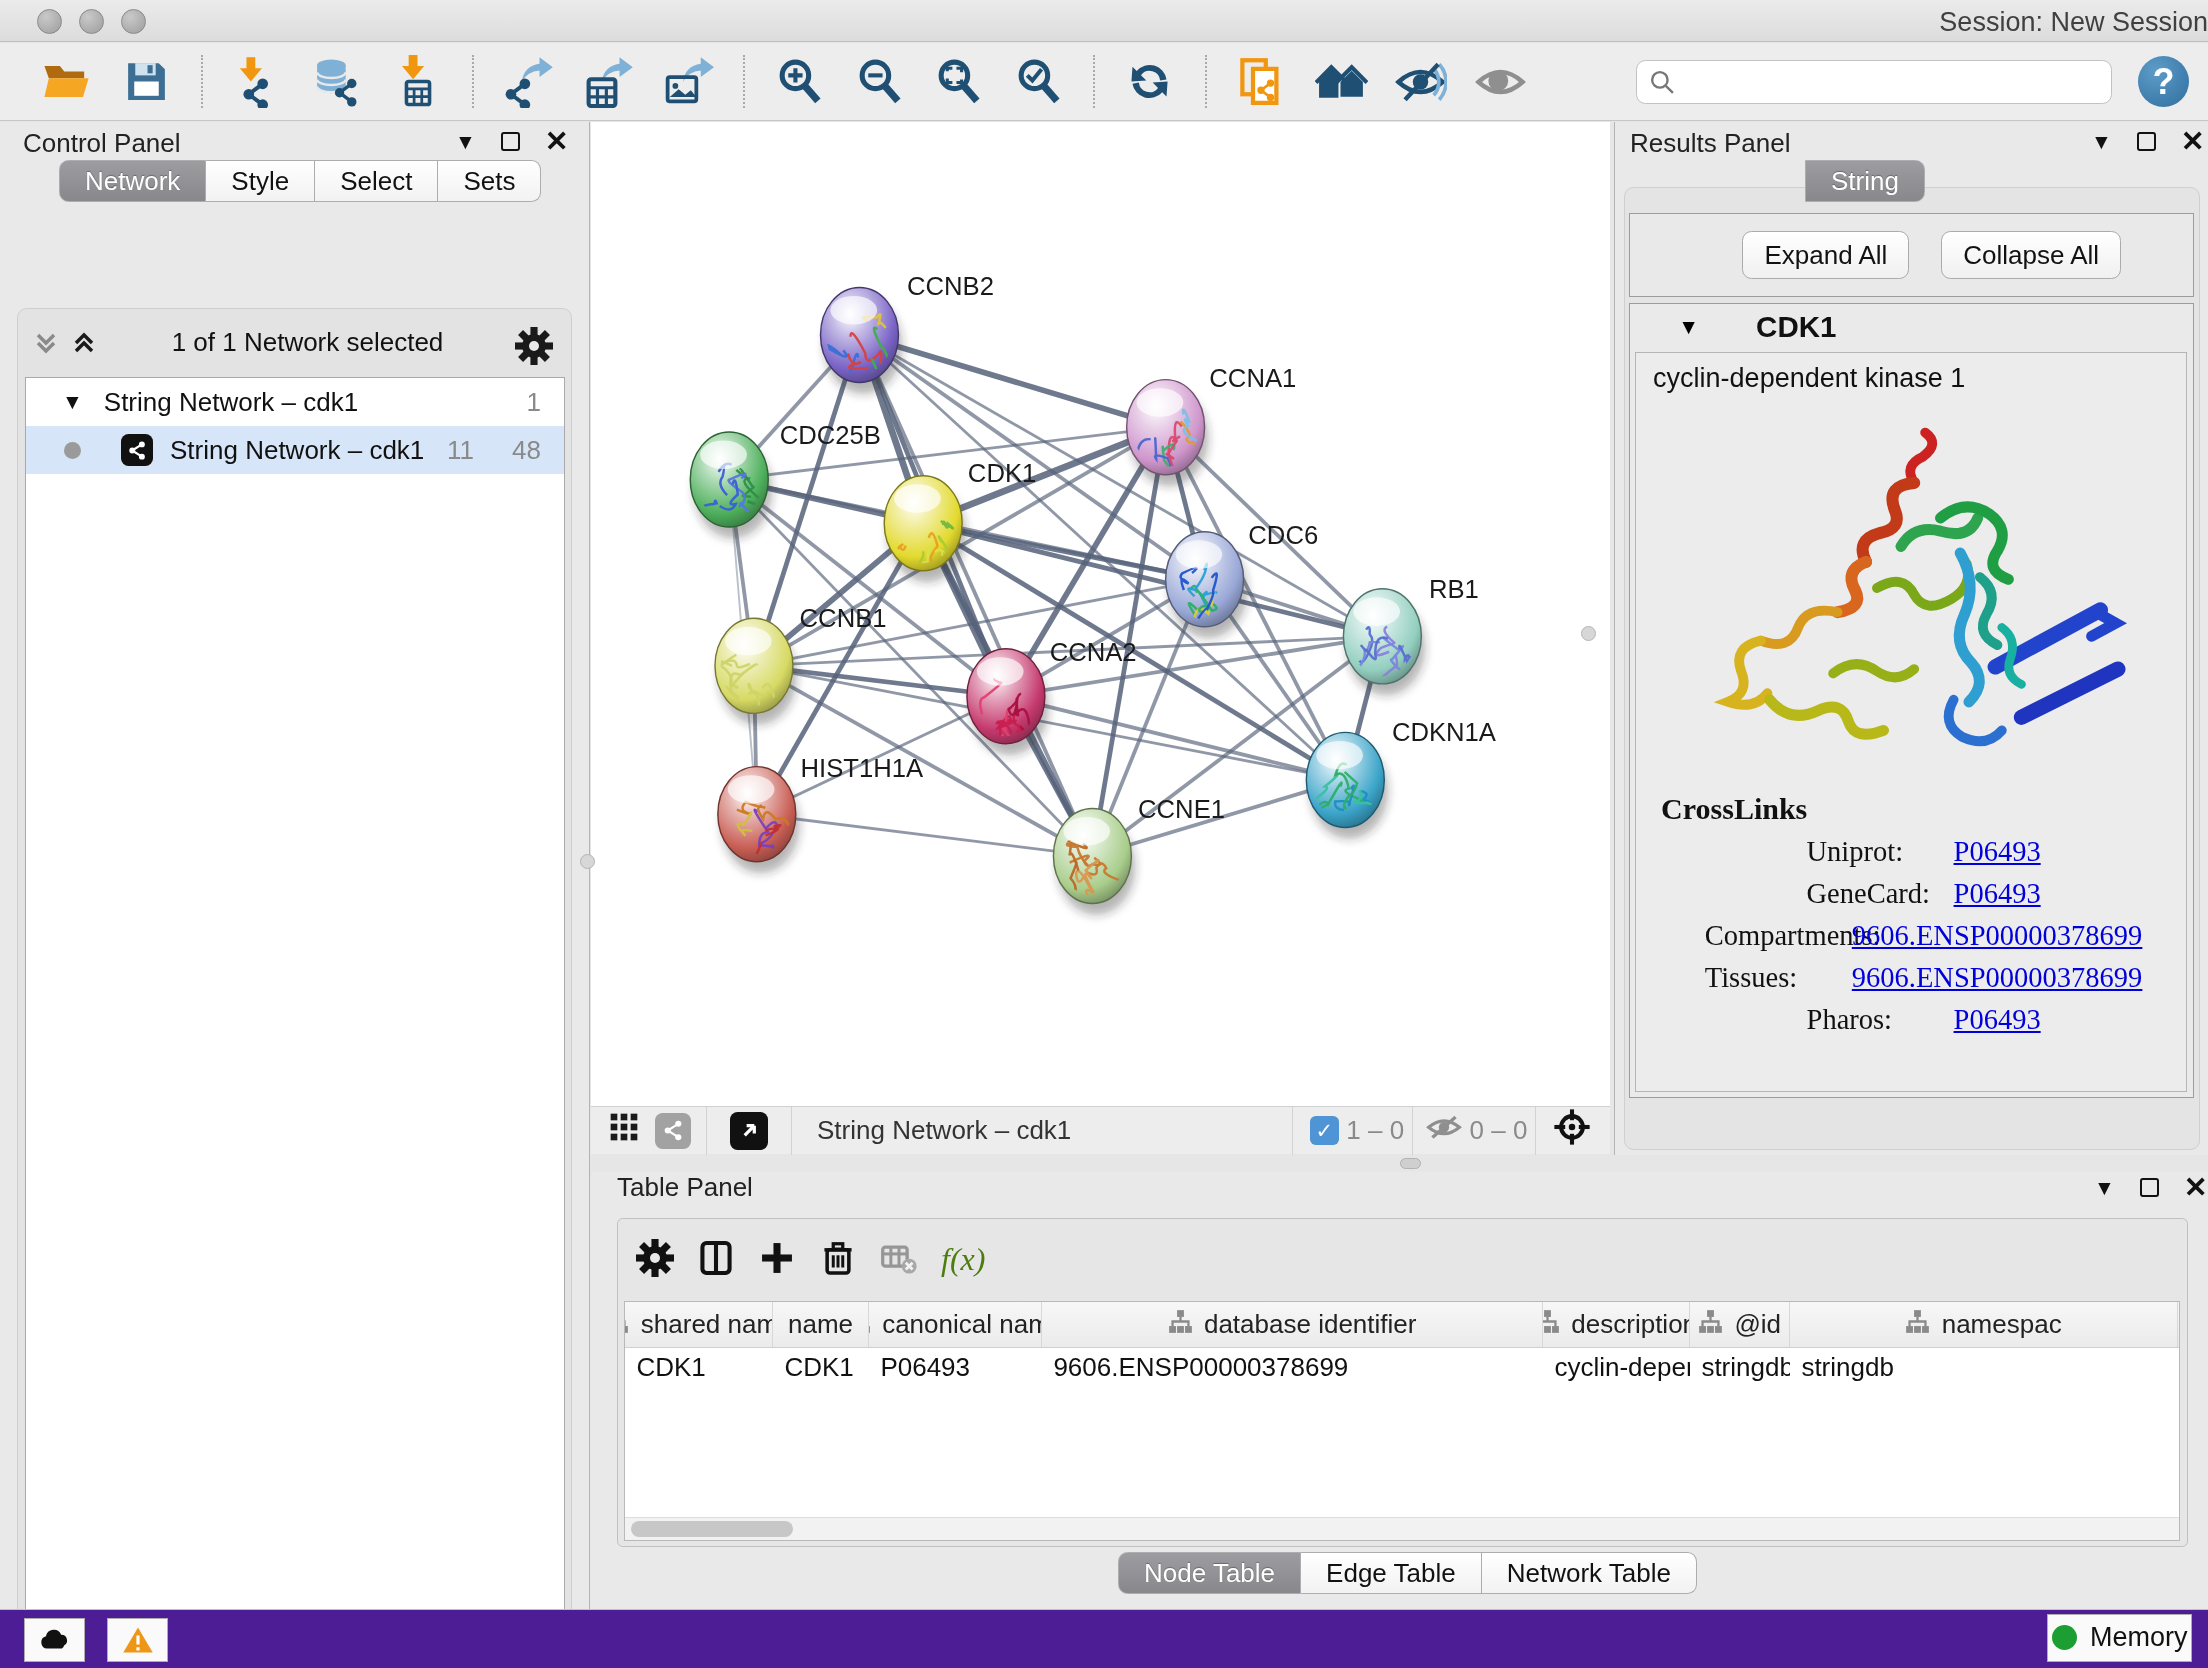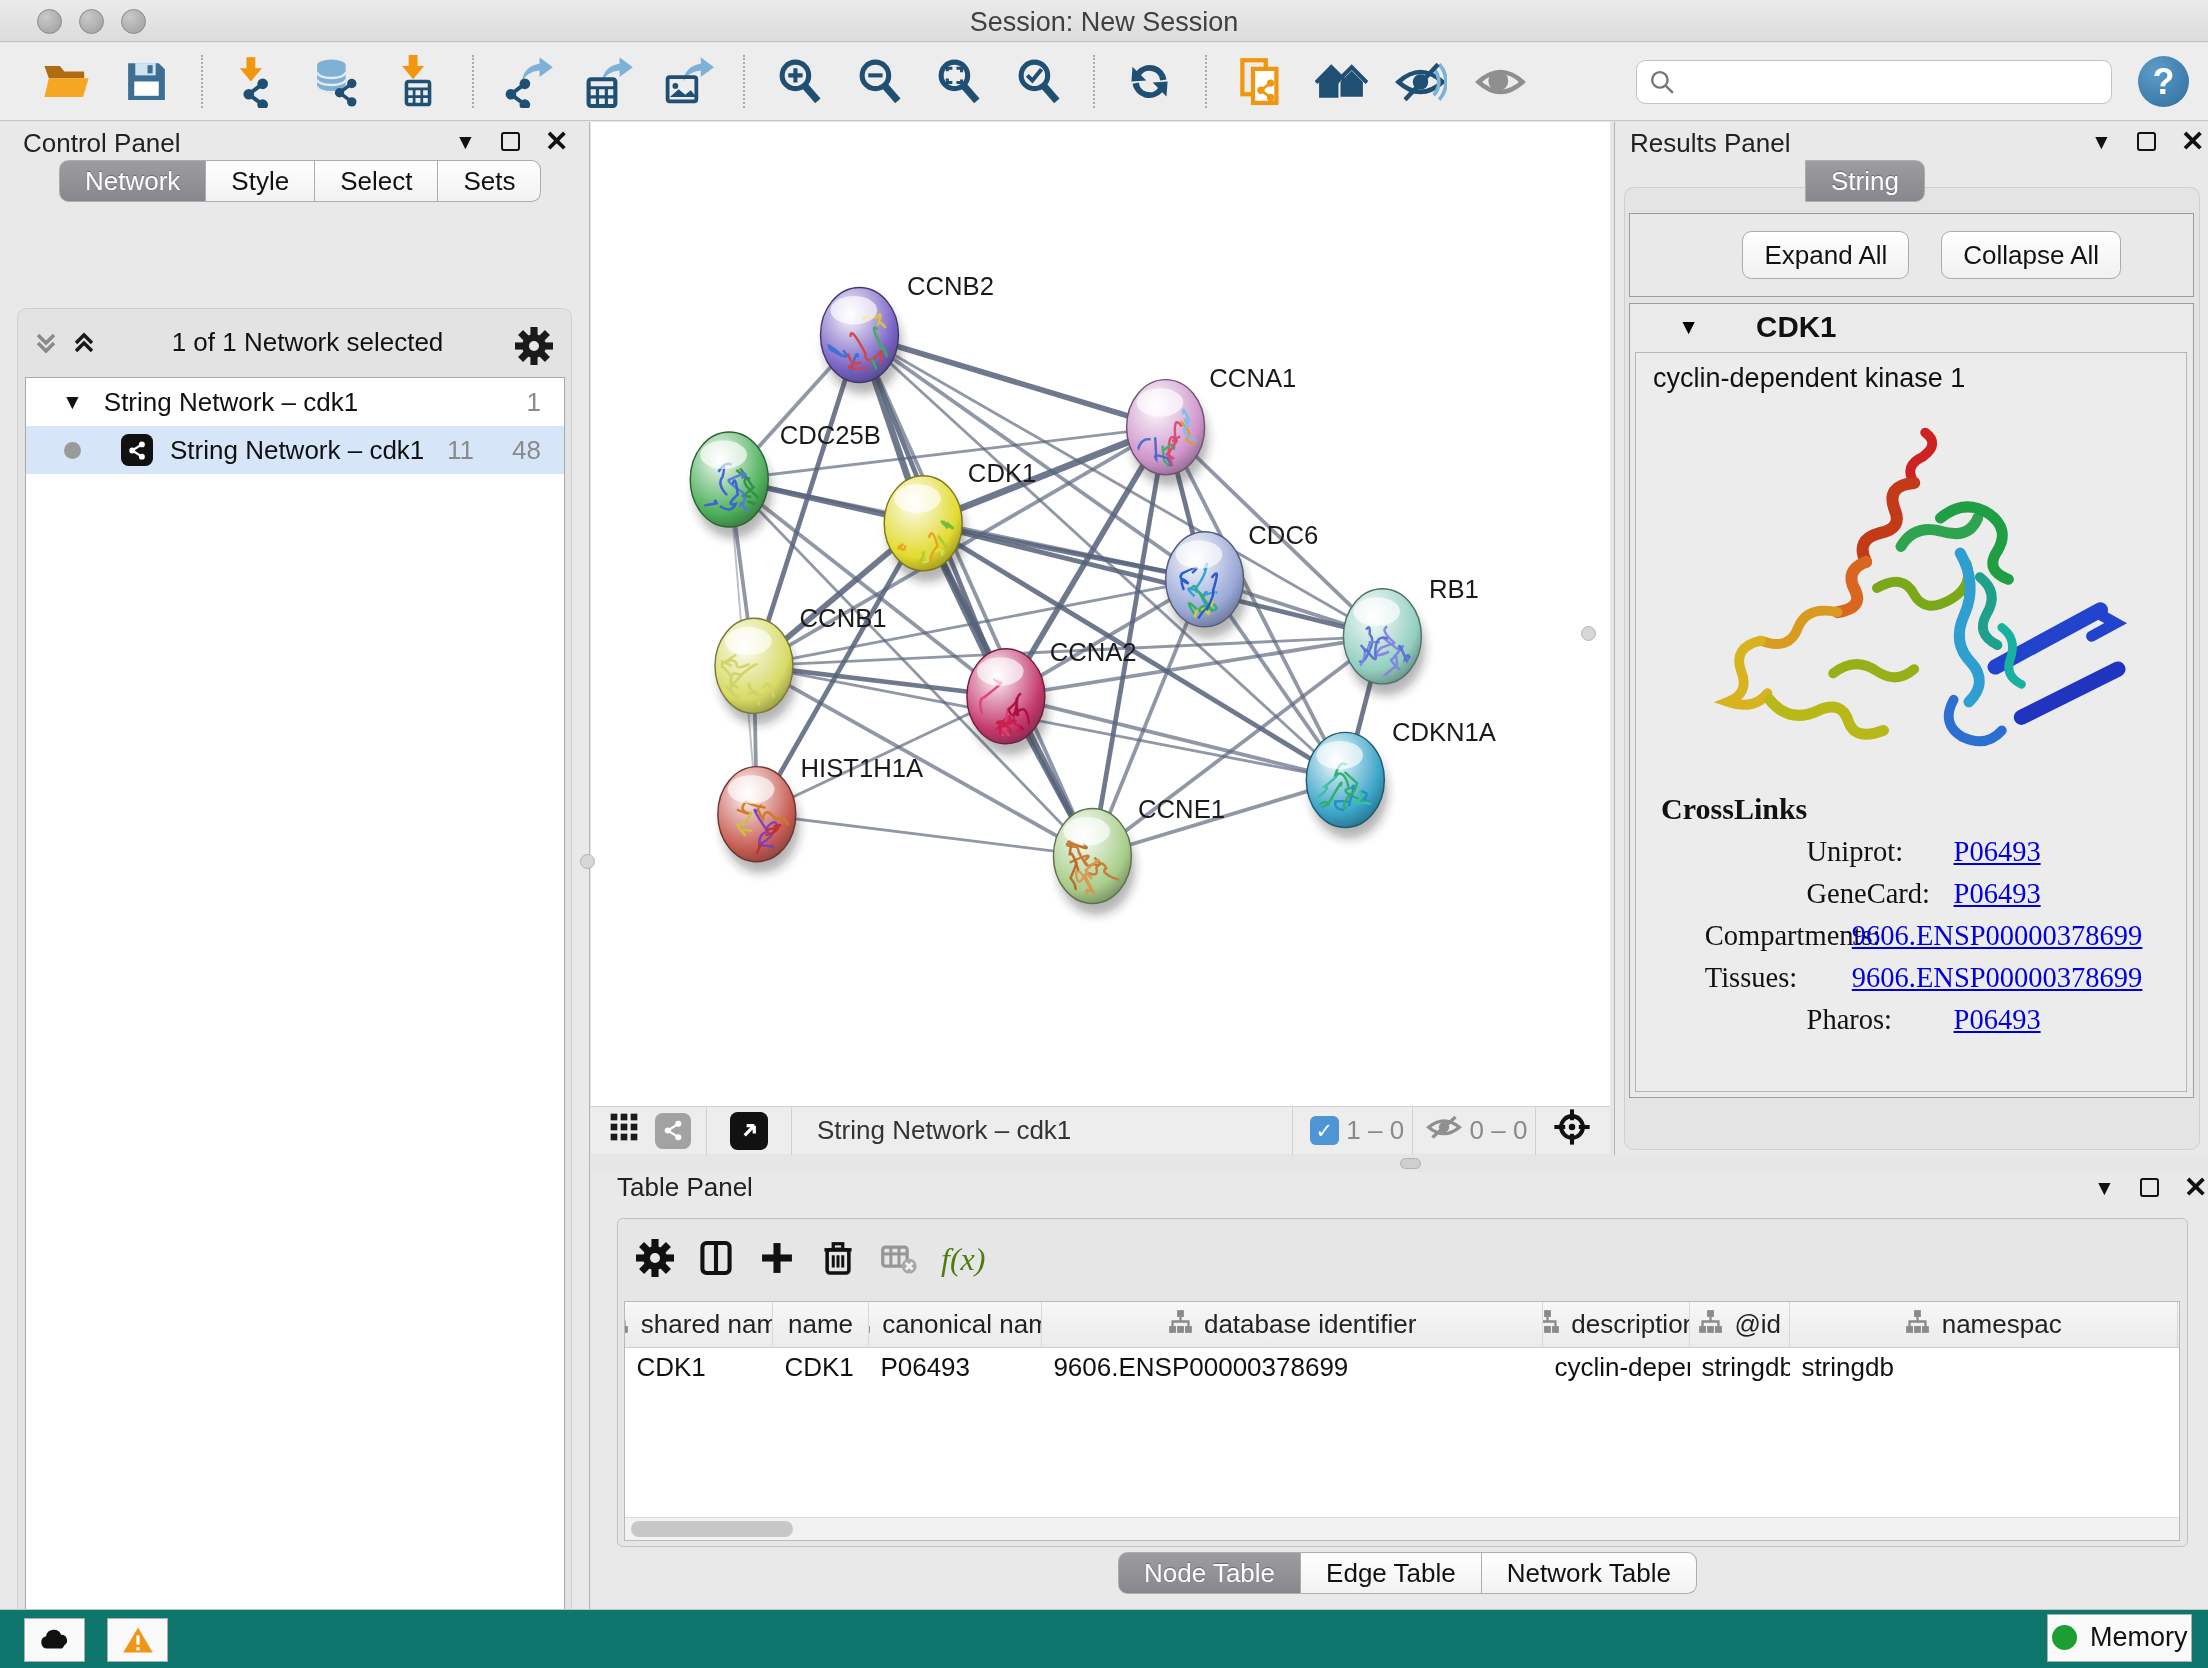--- a/index.html
+++ b/index.html
@@ -5,21 +5,21 @@
   * { box-sizing: border-box; margin: 0; padding: 0; }
   html,body { background:#d0d0d0; }
   body { font-family: "Liberation Sans", sans-serif; }
   .window { position:relative; width:2208px; height:1668px; background:#e6e6e6; overflow:hidden; }
 
   
   .titlebar { position:absolute; left:0; top:0; width:2208px; height:42px;
     background:linear-gradient(#ebebeb,#dcdcdc); border-bottom:1px solid #bfbfbf; }
   .traffic { position:absolute; top:8.6px; width:25px; height:25px; border-radius:50%;
     background:radial-gradient(circle at 35% 30%, #c9c9c9, #9d9d9d); border:1px solid #8a8a8a; }
-  .win-title { position:absolute; top:6.7px; left:0; width:100%; text-align:center;
+  .win-title { position:absolute; top:6.7px; left:0; width:100%; text-align:right;
     font-size:27px; color:#404040; }
 
   
   .toolbar { position:absolute; left:0; top:43px; width:2208px; height:78px;
     background:#ededed; border-bottom:1px solid #c6c6c6; display:flex; align-items:center; padding-left:27px; }
   .tb-icon { width:53px; height:53px; margin:0 13.3px; display:flex; align-items:center; justify-content:center; }
   .tb-sep { width:0; height:53px; border-left:2.9px dotted #a9a9a9; margin:0 15px; }
   .searchbox { position:absolute; left:1636px; top:17px; width:476px; height:44px; background:#fff;
     border:1.9px solid #c2c2c2; border-radius:9.5px; display:flex; align-items:center; padding-left:11.4px; }
   .searchbox input { border:none; outline:none; font-size:25px; width:409px; background:transparent; }
@@ -101,21 +101,21 @@
   .dt-hcell { display:flex; align-items:center; justify-content:center; gap:11.4px; font-size:26px; color:#222;
     border-right:1px solid #d8d8d8; overflow:hidden; white-space:nowrap; }
   .dt-row { display:flex; height:42px; }
   .dt-cell { font-size:26px; color:#111; padding:3.8px 0 0 11.4px; overflow:hidden; white-space:nowrap; }
   .hscroll { position:absolute; left:0; bottom:0; width:100%; height:23px; background:#f2f2f2; border-top:1px solid #ddd; }
   .hscroll .thumb { position:absolute; left:5.7px; top:2.9px; width:162px; height:16px; background:#c7c7c7; border-radius:8.6px; }
   .tp-tabs { position:absolute; left:527px; top:380px; display:flex; }
 
   
   .statusbar { position:absolute; left:0; top:1609px; width:2208px; height:59px;
-    background:#0f766e; border-top:1px solid #c2c2c2; }
+    background:#4c1d95; border-top:1px solid #c2c2c2; }
   .sb-btn { position:absolute; top:7.6px; width:61px; height:44px; background:#fafafa;
     border:1.9px solid #adadad; display:flex; align-items:center; justify-content:center; }
   .mem-btn { position:absolute; left:2047px; top:3.8px; width:145px; height:48px; background:#fafafa;
     border:1.9px solid #adadad; display:flex; align-items:center; justify-content:center; gap:13.3px; font-size:27px; color:#111; }
   .mem-dot { width:25px; height:25px; border-radius:50%; background:#1d9e33; }
 </style>
 </head>
 <body>
 
 <div class="window">

